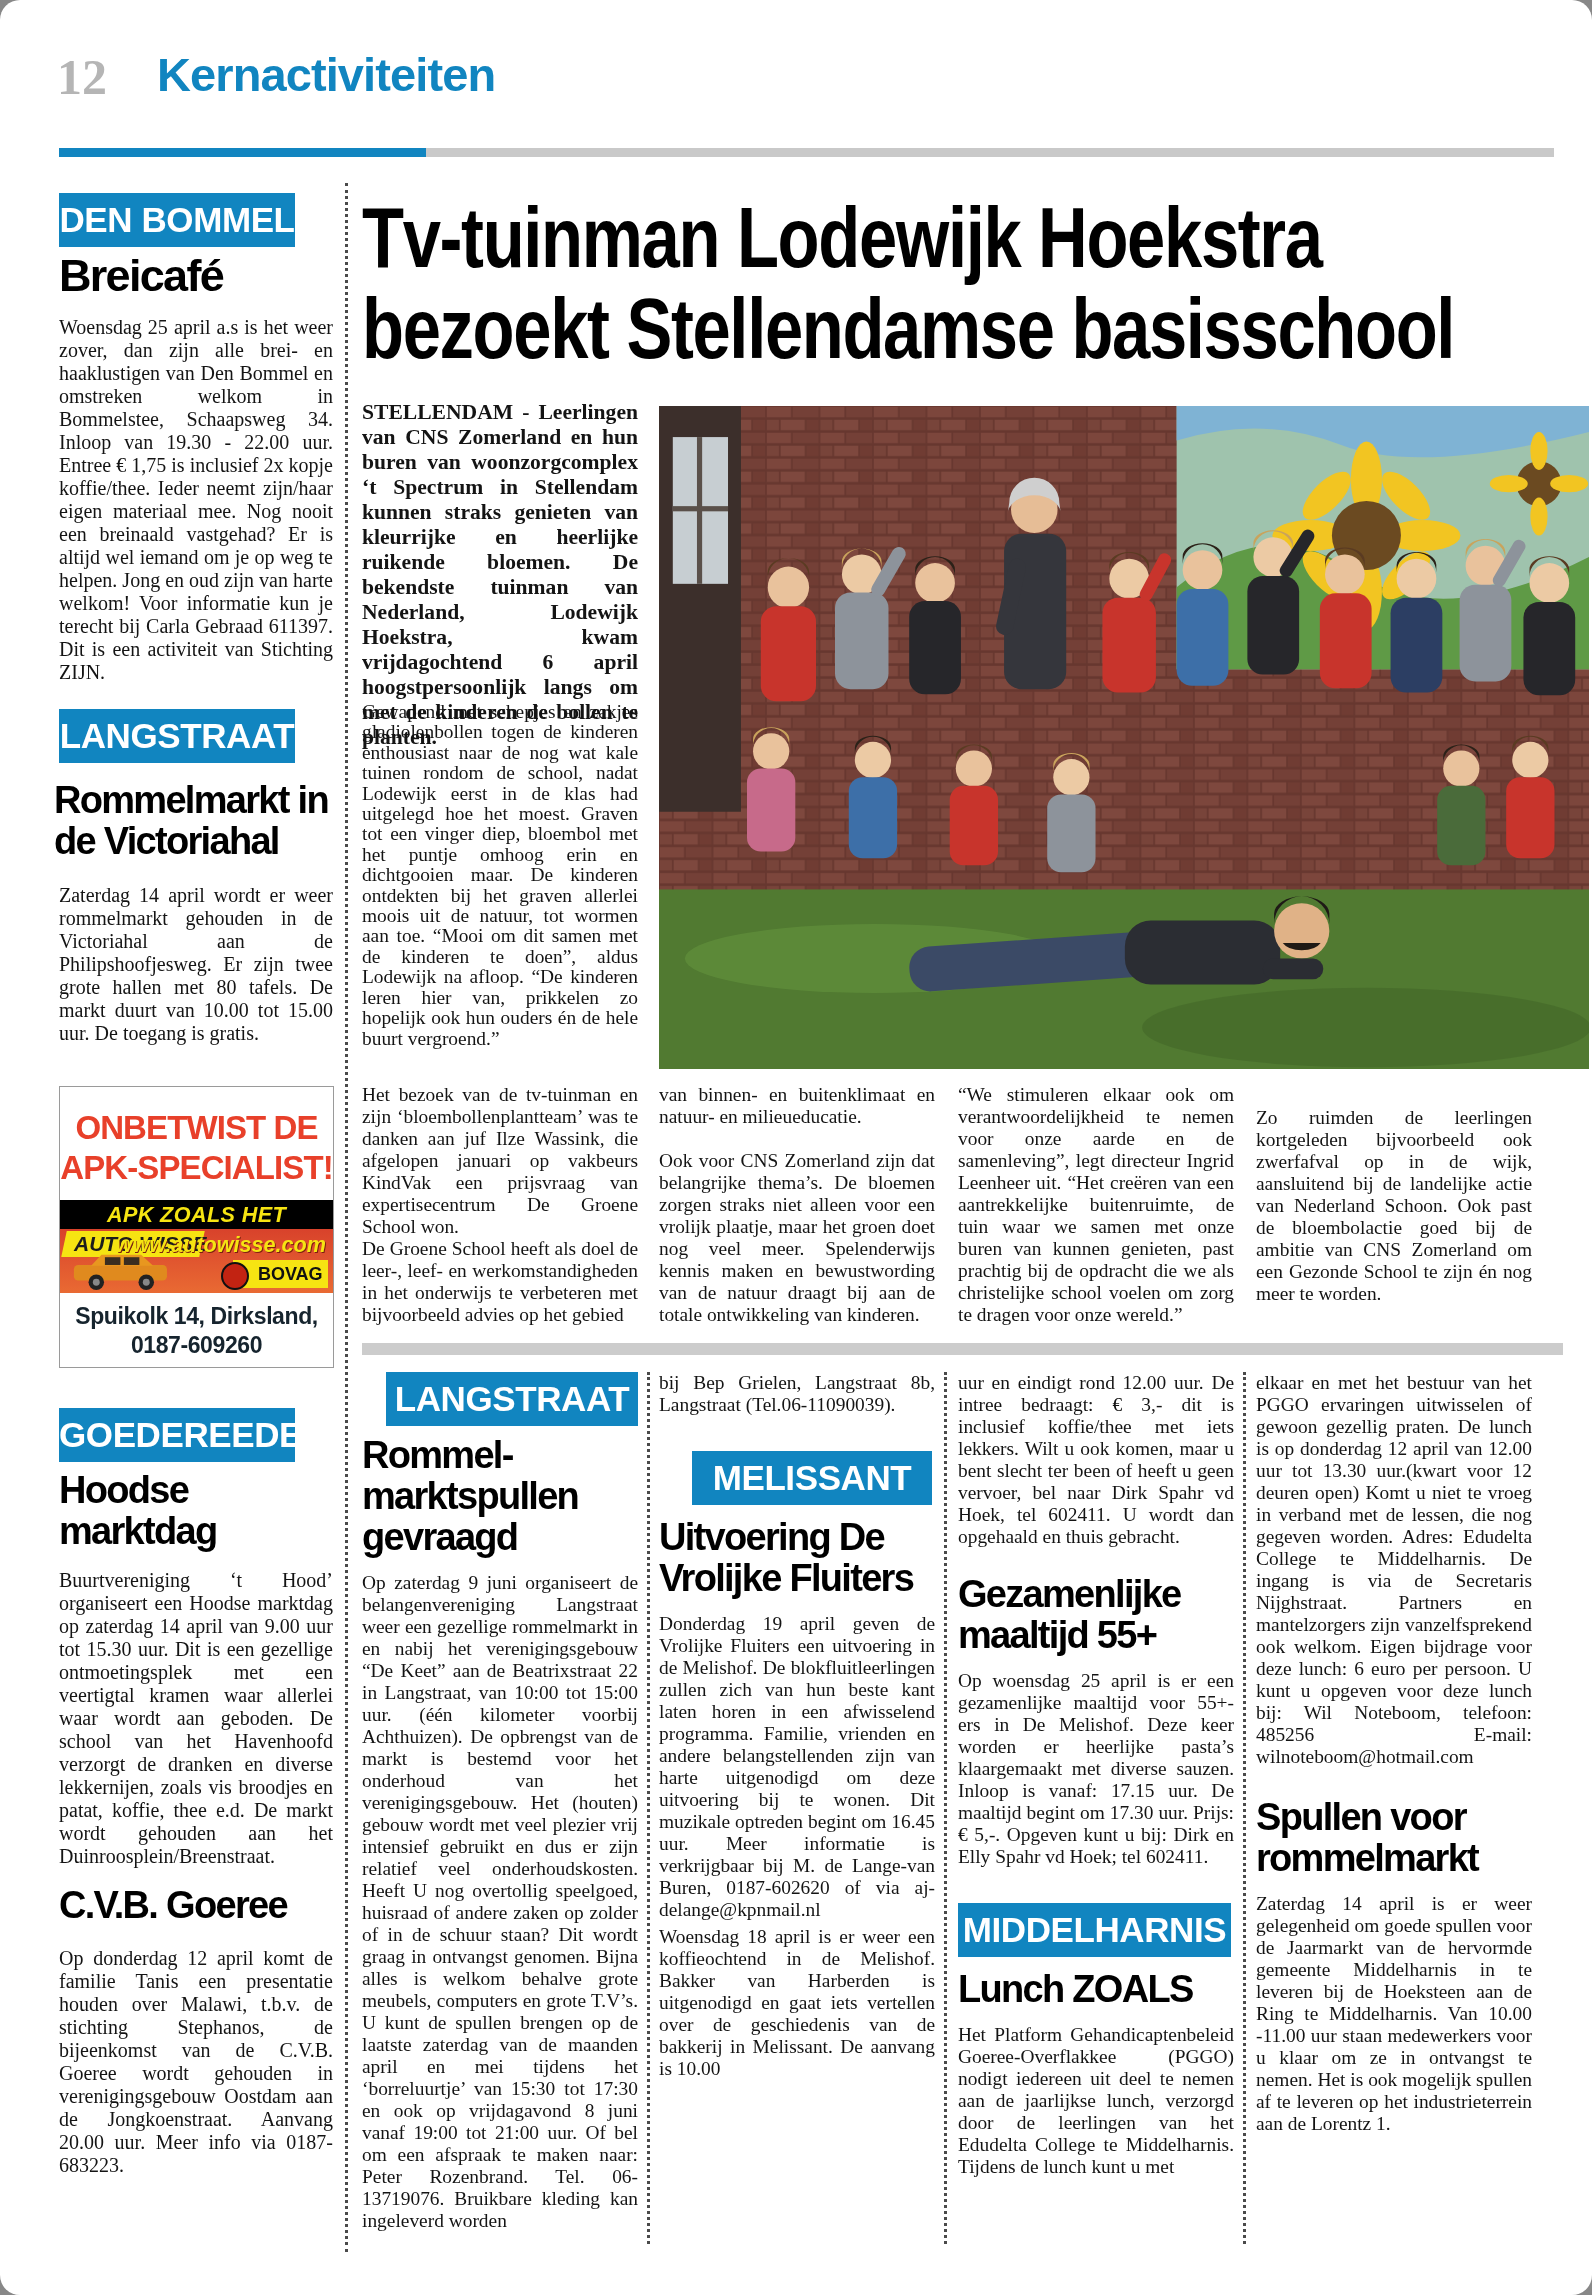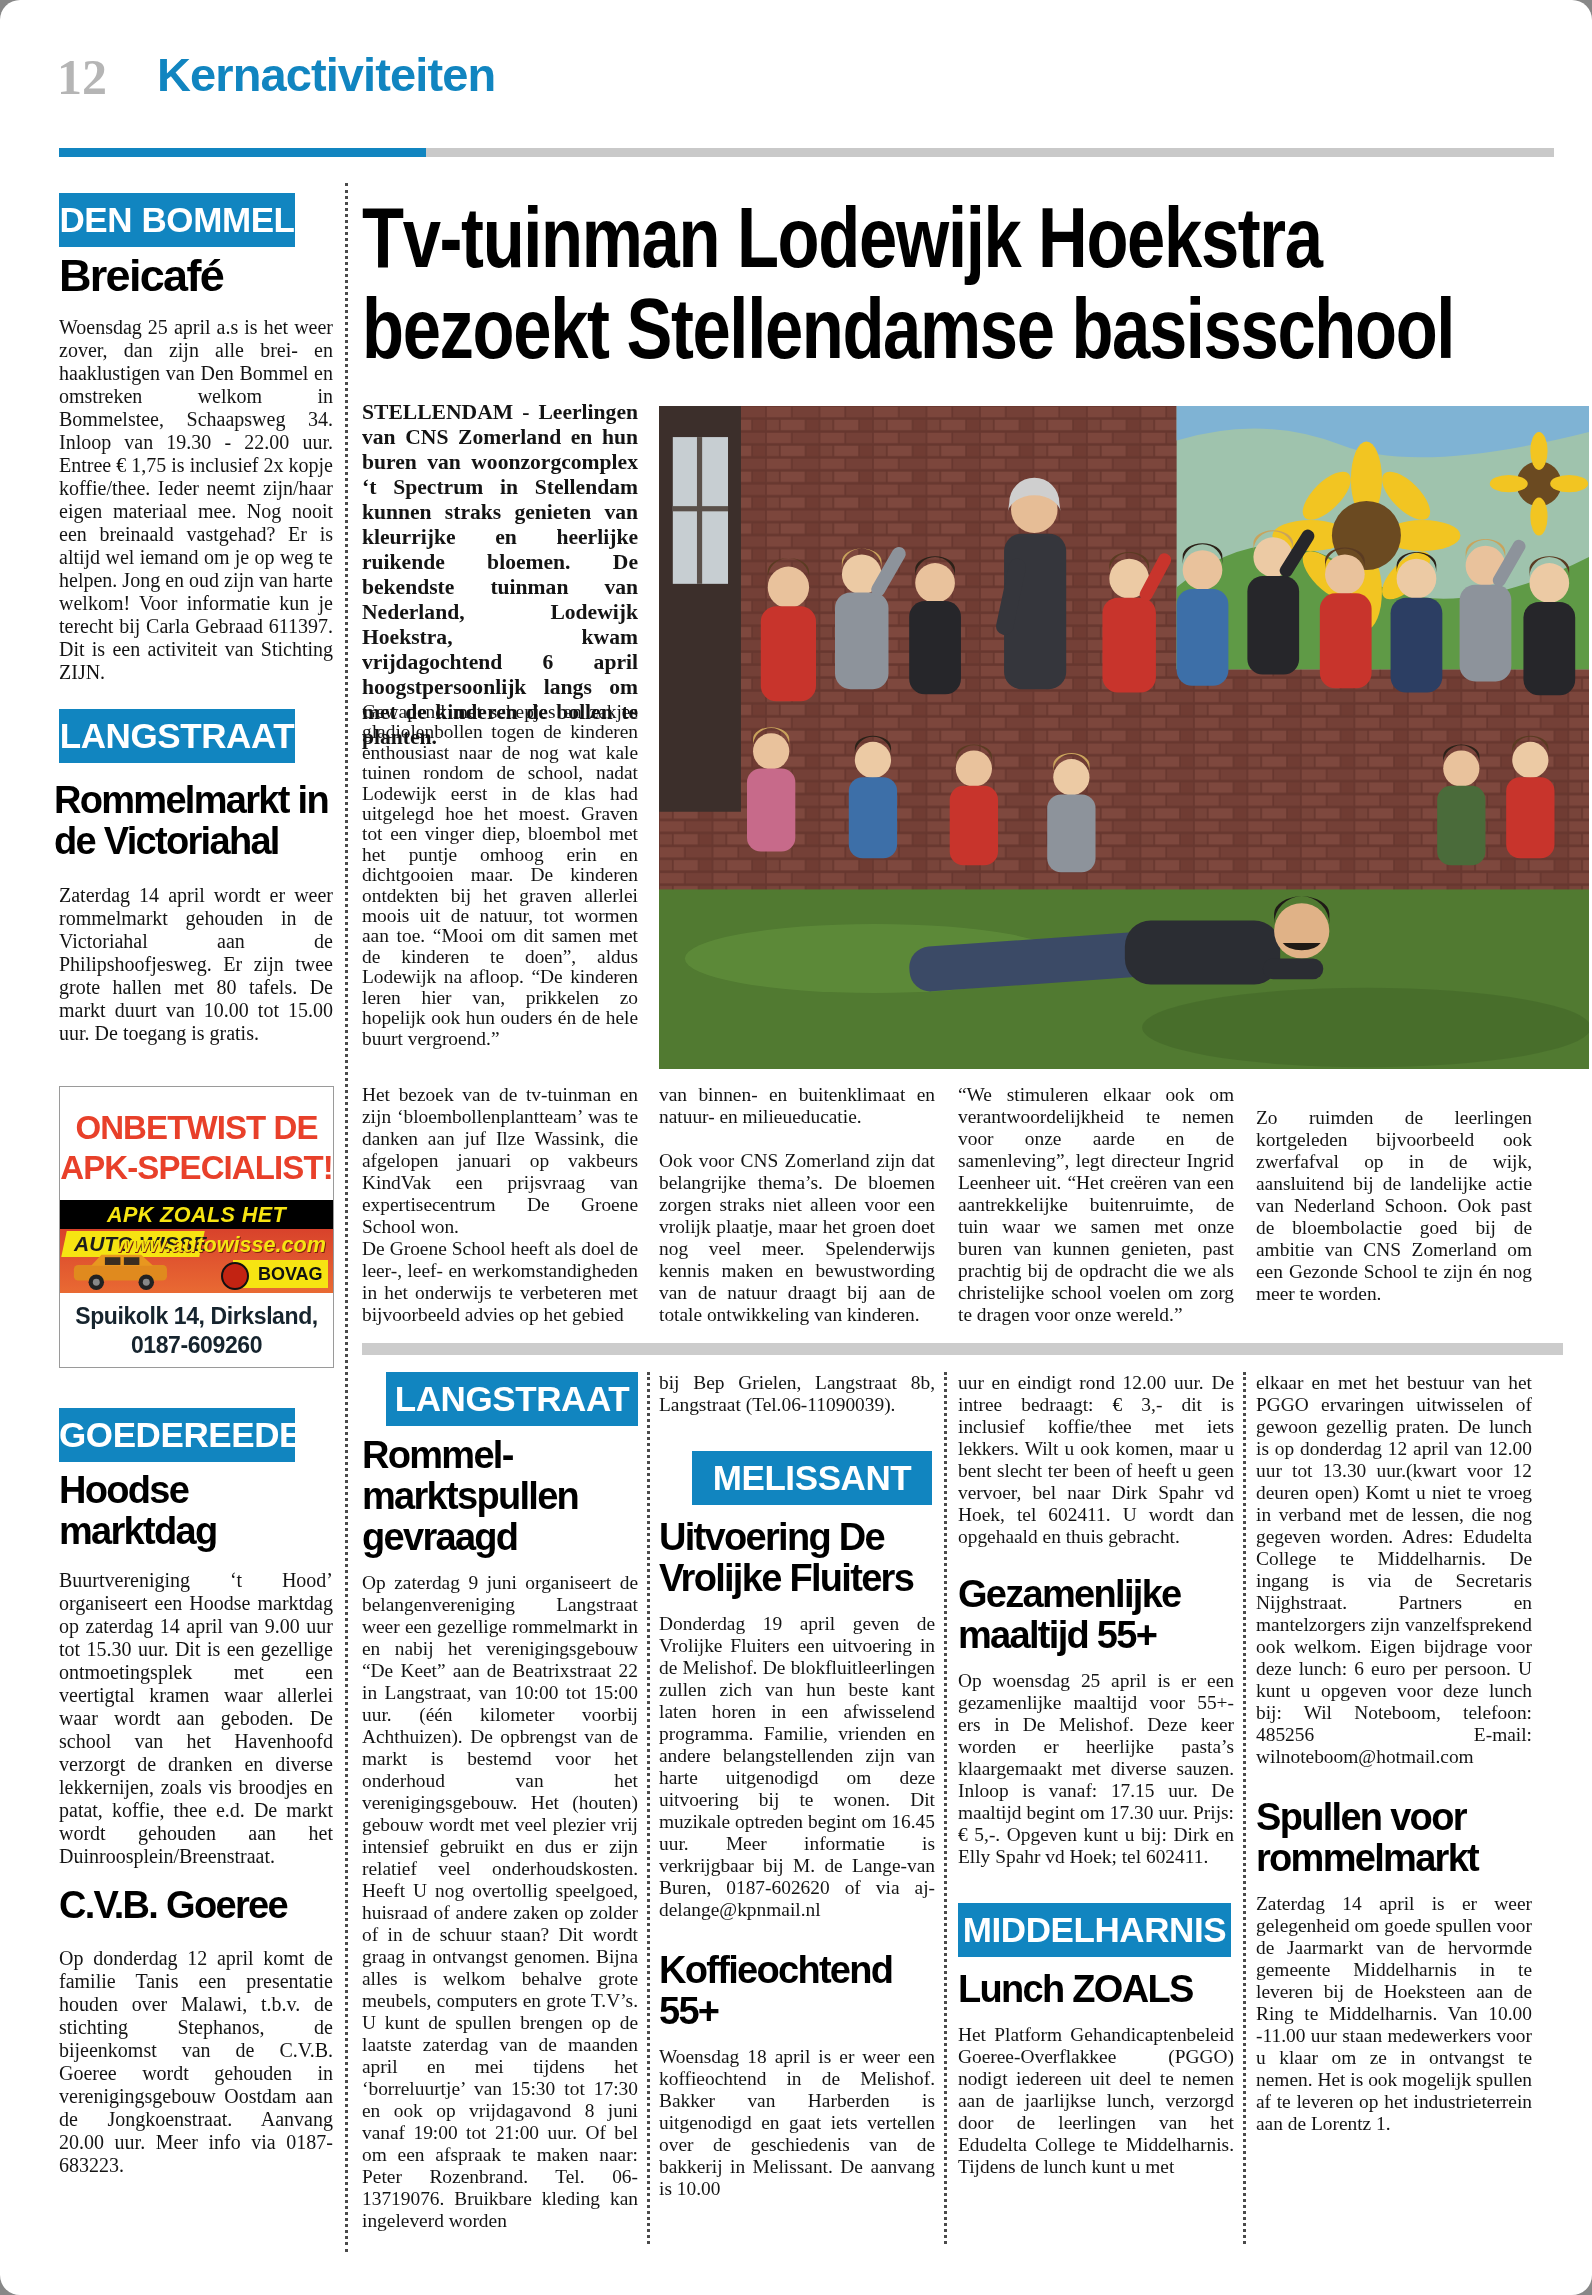--- a/index.html
+++ b/index.html
@@ -302,22 +302,20 @@
 gevraagd</h2>
     <p class="body">Op zaterdag 9 juni organiseert de belangenvereniging Langstraat weer een gezellige rommelmarkt in en nabij het verenigingsgebouw “De Keet” aan de Beatrixstraat 22 in Langstraat, van 10:00 tot 15:00 uur. (één kilometer voorbij Achthuizen). De opbrengst van de markt is bestemd voor het onderhoud van het verenigingsgebouw. Het (houten) gebouw wordt met veel plezier vrij intensief gebruikt en dus er zijn relatief veel onderhoudskosten. Heeft U nog overtollig speelgoed, huisraad of andere zaken op zolder of in de schuur staan? Dit wordt graag in ontvangst genomen. Bijna alles is welkom behalve grote meubels, computers en grote T.V’s. U kunt de spullen brengen op de laatste zaterdag van de maanden april en mei tijdens het ‘borreluurtje’ van 15:30 tot 17:30 en ook op vrijdagavond 8 juni vanaf 19:00 tot 21:00 uur. Of bel om een afspraak te maken naar: Peter Rozenbrand. Tel. 06-13719076. Bruikbare kleding kan ingeleverd worden</p>
   </div>
 
   <div class="abs bcol" style="left:659px;top:1372px;">
     <p class="body">bij Bep Grielen, Langstraat 8b, Langstraat (Tel.06-11090039).</p>
     <div class="tag" style="margin:35px 0 12px 33px;width:240px;">MELISSANT</div>
     <h2 class="h2">Uitvoering De
 Vrolijke Fluiters</h2>
     <p class="body">Donderdag 19 april geven de Vrolijke Fluiters een uitvoering in de Melishof. De blokfluitleerlingen zullen zich van hun beste kant laten horen in een afwisselend programma. Familie, vrienden en andere belangstellenden zijn van harte uitgenodigd om deze uitvoering bij te wonen. Dit muzikale optreden begint om 16.45 uur. Meer informatie is verkrijgbaar bij M. de Lange-van Buren, 0187-602620 of via aj-delange@kpnmail.nl</p>
-    <h2 class="h2" style="margin-top:29px;">Koffieochtend
-55+</h2>
     <p class="body">Woensdag 18 april is er weer een koffieochtend in de Melishof. Bakker van Harberden is uitgenodigd en gaat iets vertellen over de geschiedenis van de bakkerij in Melissant. De aanvang is 10.00</p>
   </div>
 
   <div class="abs bcol" style="left:958px;top:1372px;">
     <p class="body">uur en eindigt rond 12.00 uur. De intree bedraagt: € 3,- dit is inclusief koffie/thee met iets lekkers. Wilt u ook komen, maar u bent slecht ter been of heeft u geen vervoer, bel naar Dirk Spahr vd Hoek, tel 602411. U wordt dan opgehaald en thuis gebracht.</p>
     <h2 class="h2" style="margin-top:26px;">Gezamenlijke
 maaltijd 55+</h2>
     <p class="body">Op woensdag 25 april is er een gezamenlijke maaltijd voor 55+-ers in De Melishof. Deze keer worden er heerlijke pasta’s klaargemaakt met diverse sauzen. Inloop is vanaf: 17.15 uur. De maaltijd begint om 17.30 uur. Prijs: € 5,-. Opgeven kunt u bij: Dirk en Elly Spahr vd Hoek; tel 602411.</p>
     <div class="tag" style="margin:35px 0 12px 0;width:273px;">MIDDELHARNIS</div>
     <h2 class="h2">Lunch ZOALS</h2>

